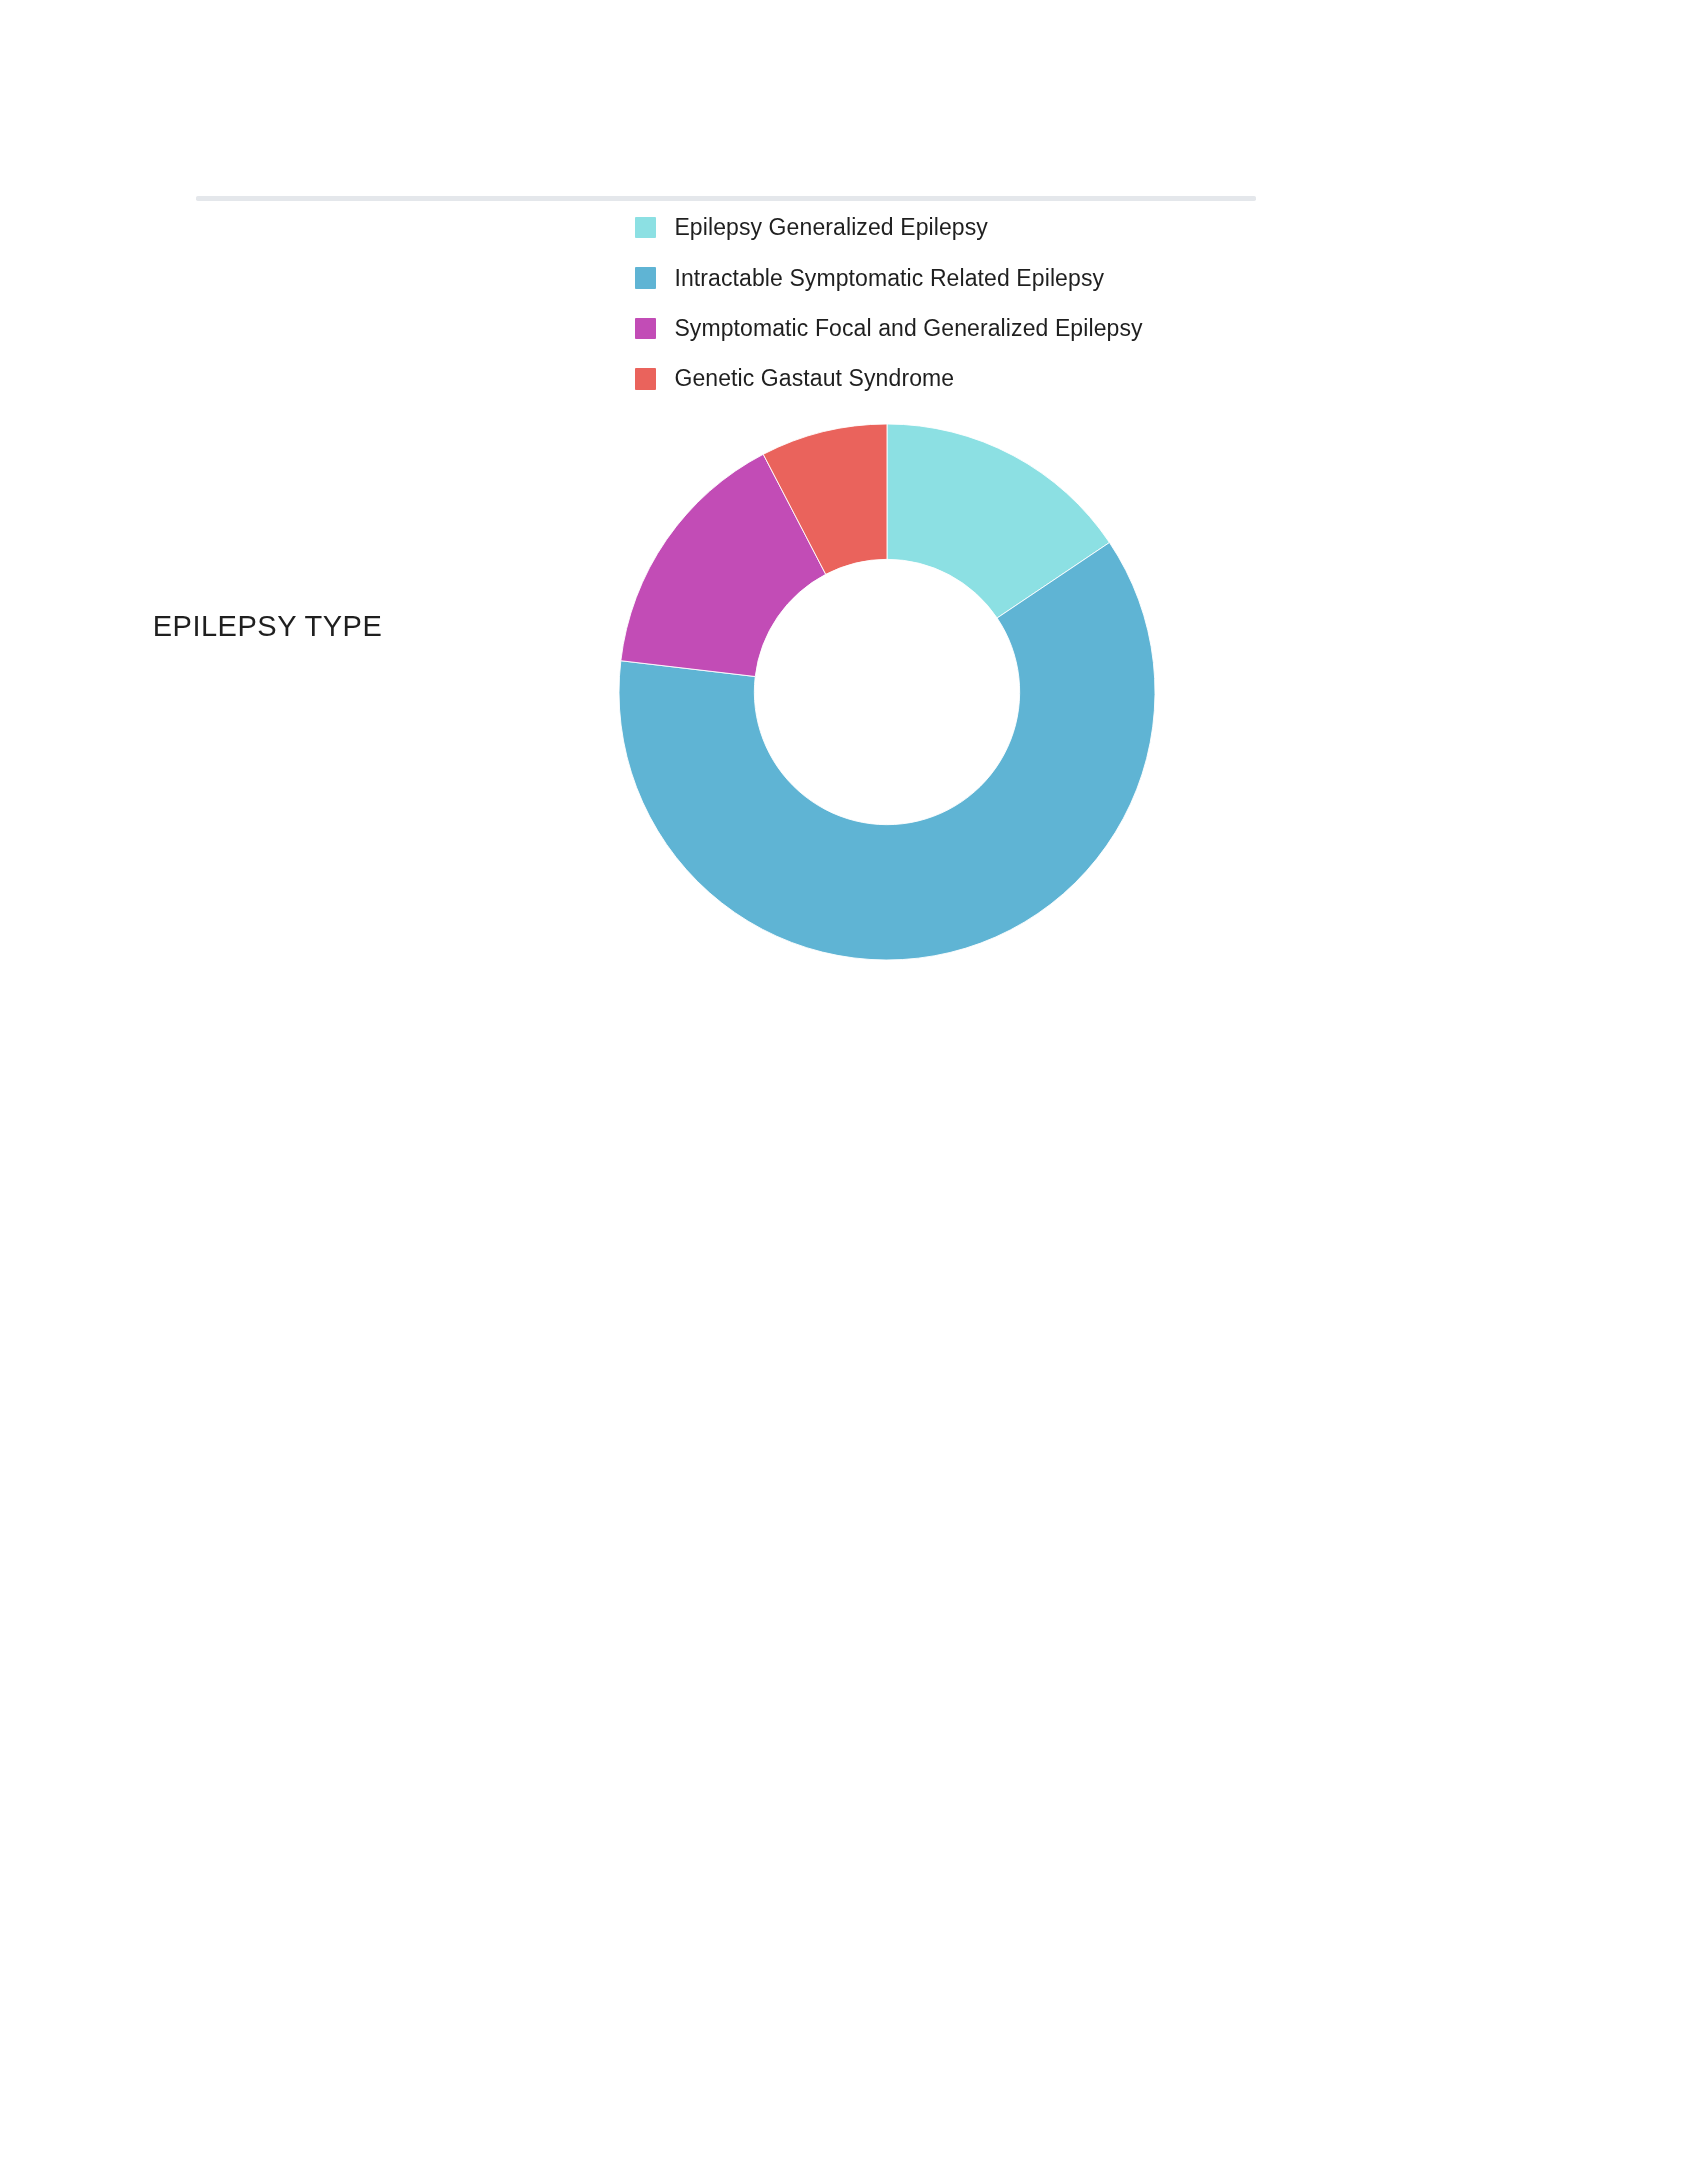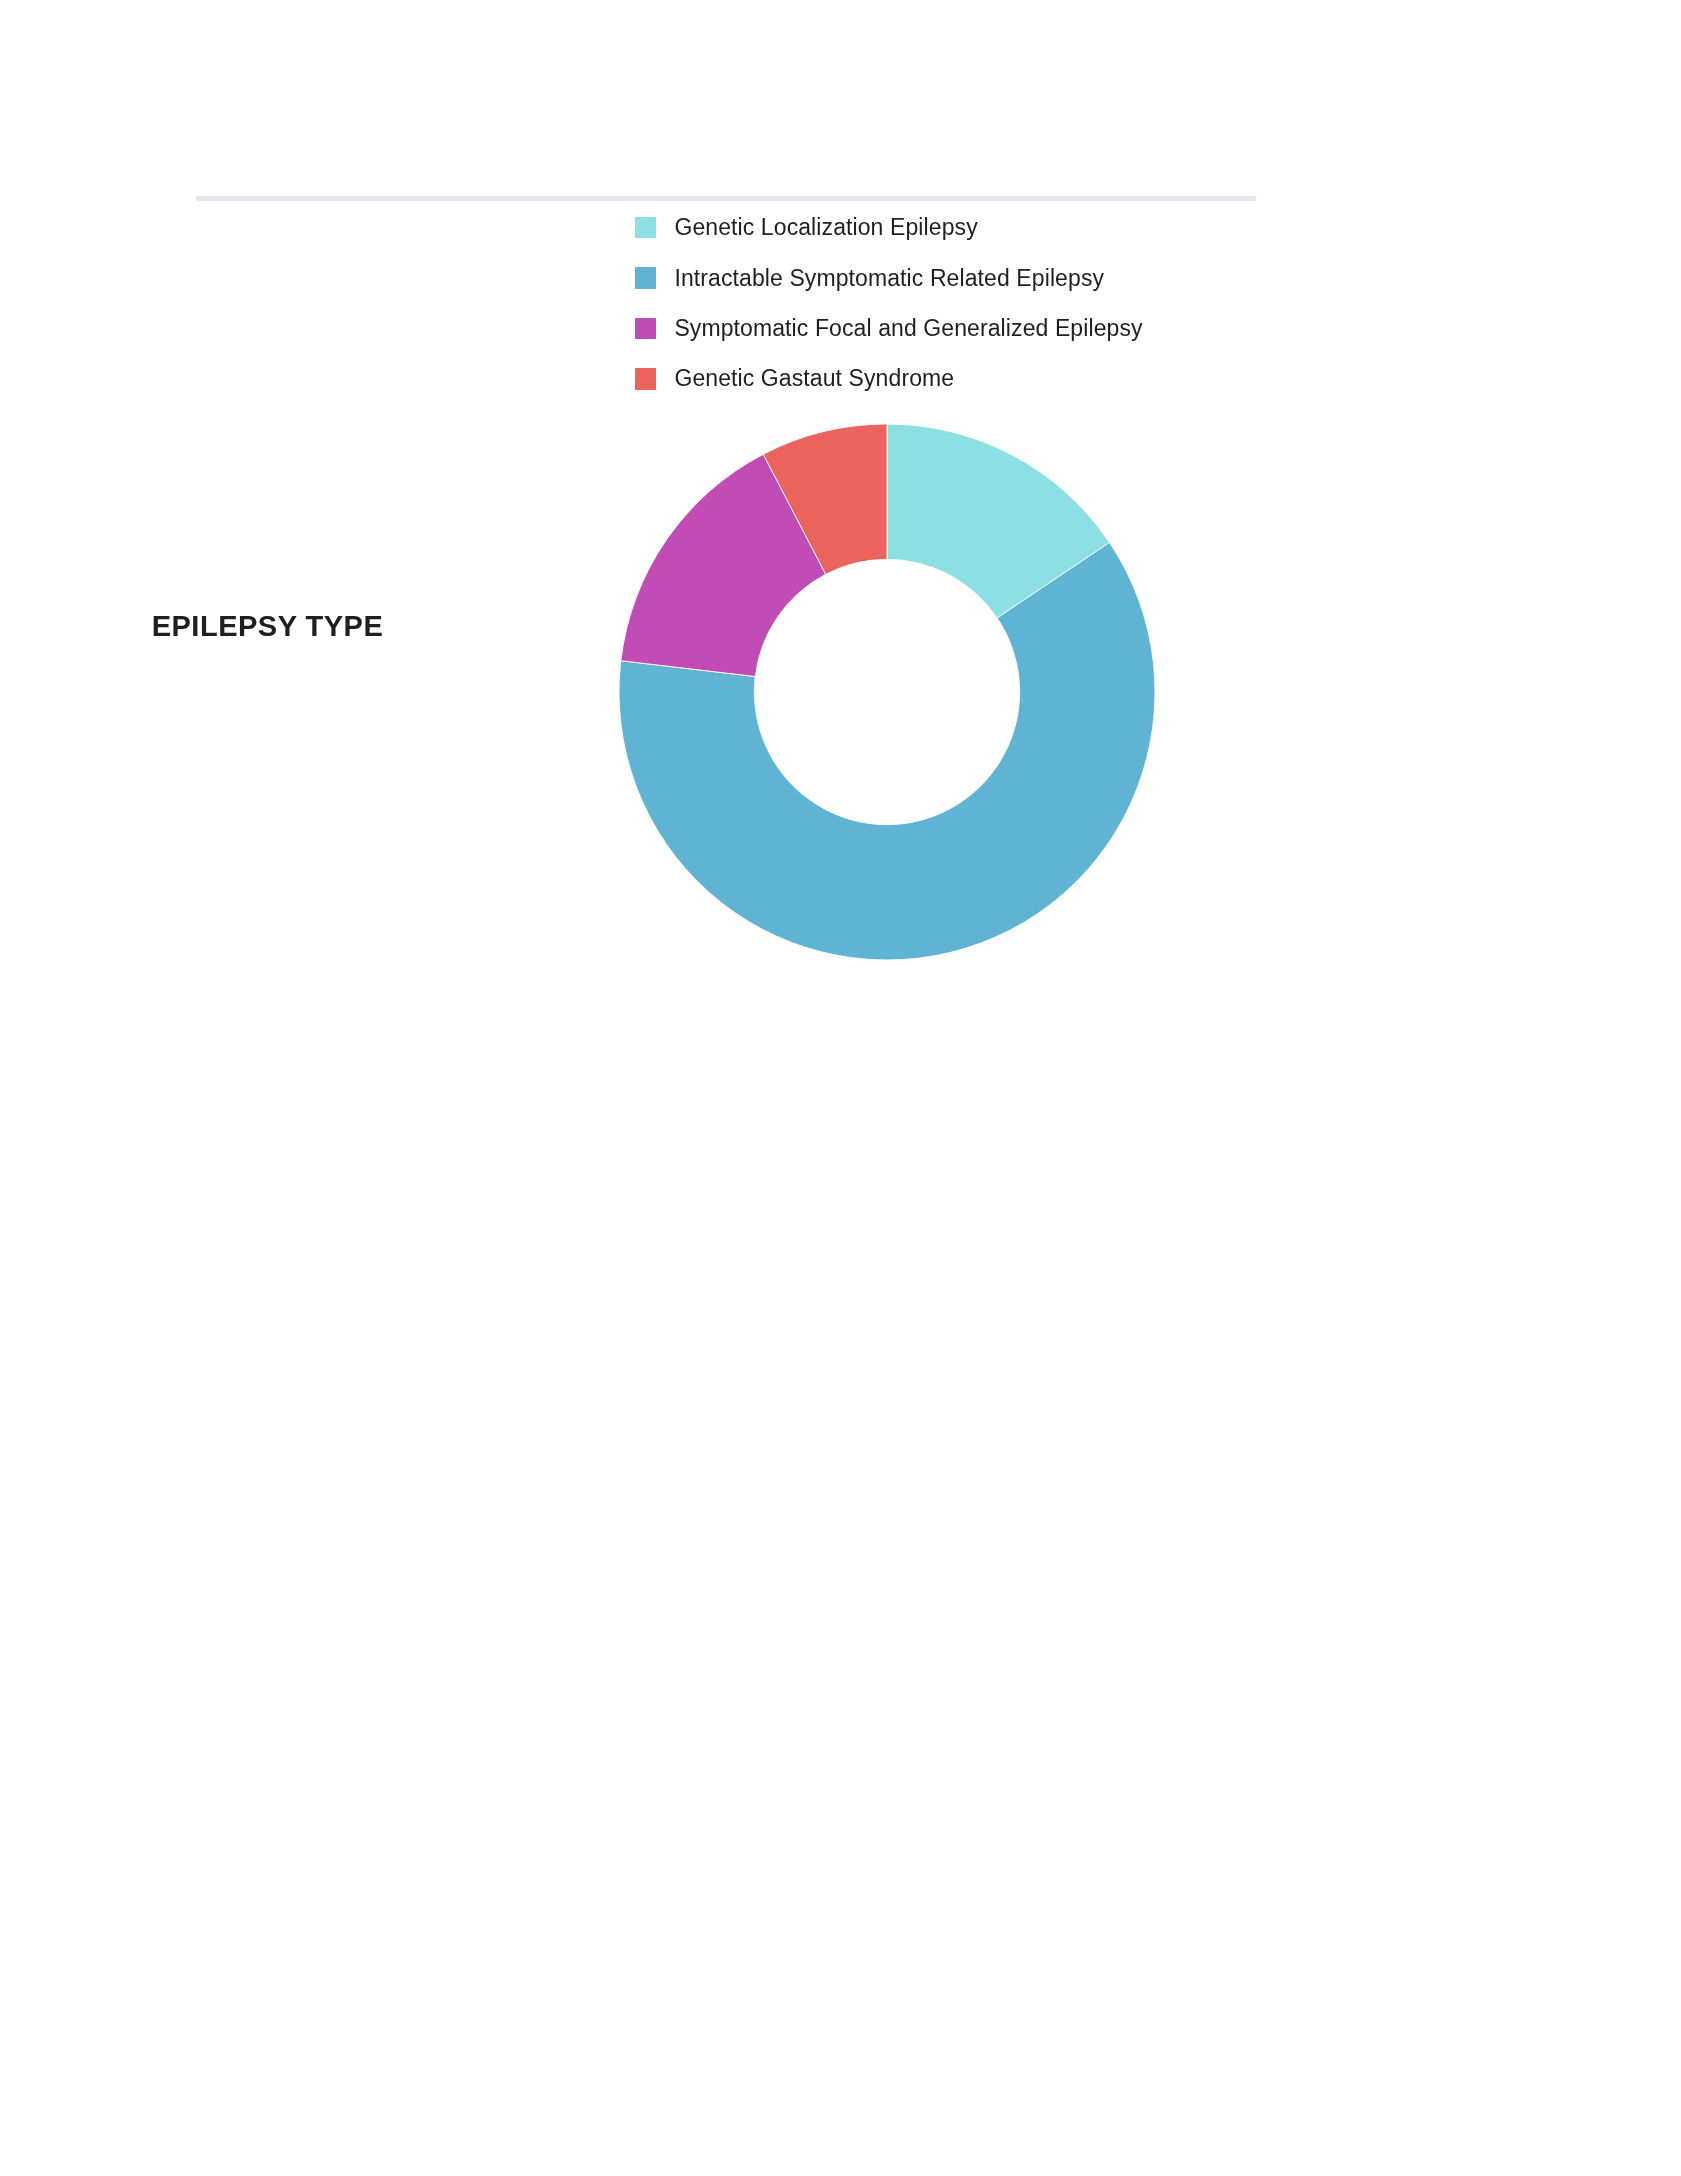--- a/index.html
+++ b/index.html
@@ -66,21 +66,20 @@
     position: absolute;
     left: 0px;
     top: 609px;
     width: 535px;
     text-align: center;
     font-size: 29px;
     line-height: 34px;
     color: #1f1f1f;
     letter-spacing: 0.5px;
     white-space: nowrap;
-    font-weight: bold;
   }
 
   
   #donut-wrap {
     position: absolute;
     left: 619px;
     top: 424px;
     width: 536px;
     height: 536px;
   }
@@ -94,21 +93,21 @@
 <body>
 
 <div id="page">
 
   <div id="top-divider"></div>
 
   <div id="legend">
 
     <div class="legend-row">
       <span class="legend-swatch" style="background:#8ce0e3"></span>
-      <span class="legend-label">Genetic Localization Epilepsy</span>
+      <span class="legend-label">Epilepsy Generalized Epilepsy</span>
     </div>
 
     <div class="legend-row">
       <span class="legend-swatch" style="background:#5fb4d4"></span>
       <span class="legend-label">Intractable Symptomatic Related Epilepsy</span>
     </div>
 
     <div class="legend-row">
       <span class="legend-swatch" style="background:#c24cb6"></span>
       <span class="legend-label">Symptomatic Focal and Generalized Epilepsy</span>

